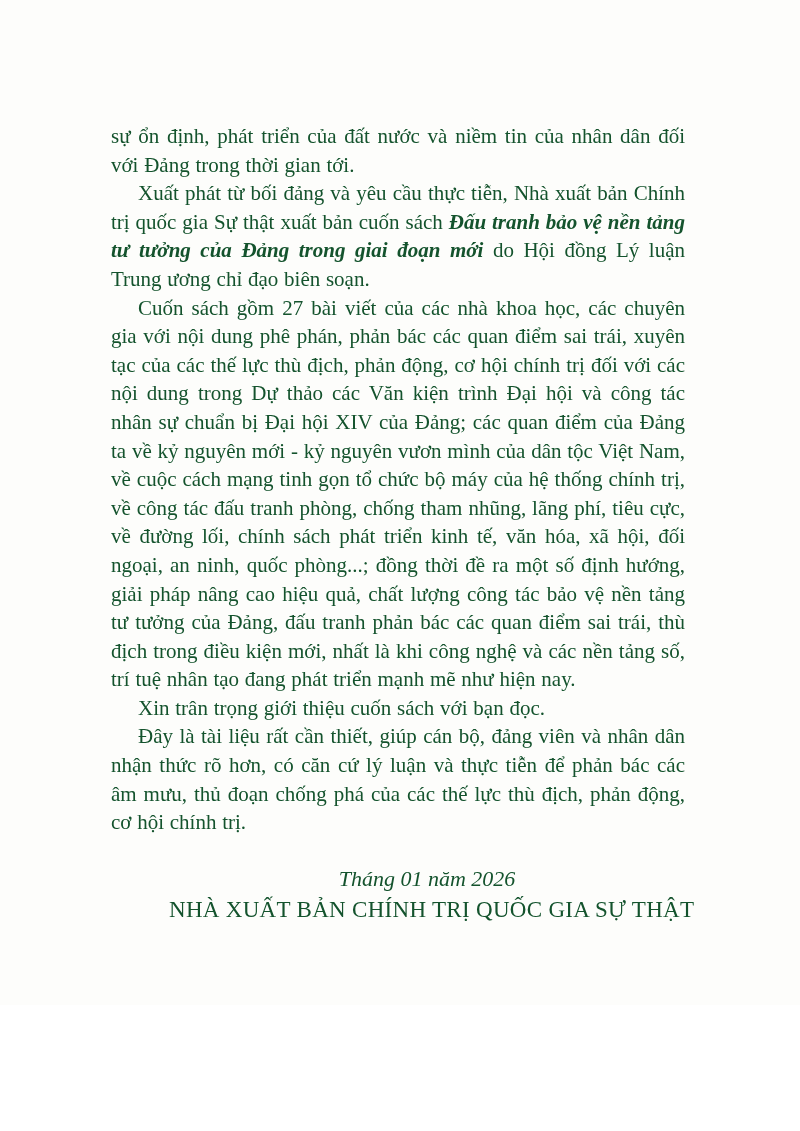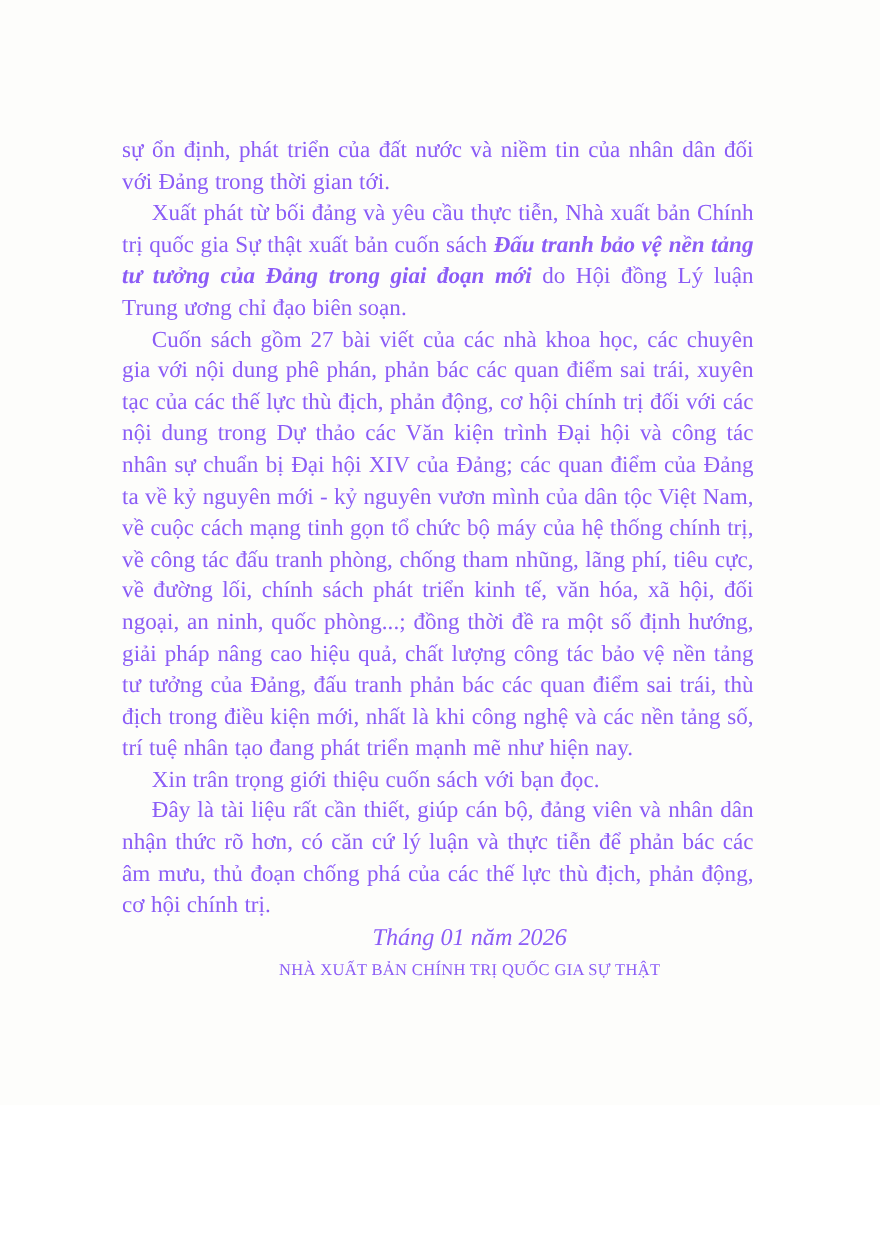--- a/index.html
+++ b/index.html
@@ -6,21 +6,21 @@
     margin: 0;
     padding: 0;
     background: #ffffff;
   }
   .page {
     position: relative;
     width: 800px;
     height: 1005px;
     background: #fdfdfb;
     font-family: "Liberation Serif", "DejaVu Serif", serif;
-    color: #8b5cf6;
+    color: #14532d;
     overflow: hidden;
   }
   .text-block {
     position: absolute;
     left: 111px;
     top: 122px;
     width: 574px;
   }
   .para {
     margin: 0;
@@ -31,30 +31,31 @@
     word-spacing: 0.5px;
   }
   .para.continuation {
     text-indent: 0;
   }
   .book-title {
     font-weight: bold;
     font-style: italic;
   }
   .signature {
+    margin-top: 27px;
     padding-left: 58px;
     text-align: center;
   }
   .sig-date {
     font-style: italic;
     font-size: 22px;
     line-height: 30px;
   }
   .sig-publisher {
-    font-size: 15px;
+    font-size: 23px;
     line-height: 31px;
     letter-spacing: 0.3px;
     white-space: nowrap;
   }
   .page-number {
     position: absolute;
     left: 112px;
     top: 1012px;
     font-size: 23px;
     line-height: 28px;

